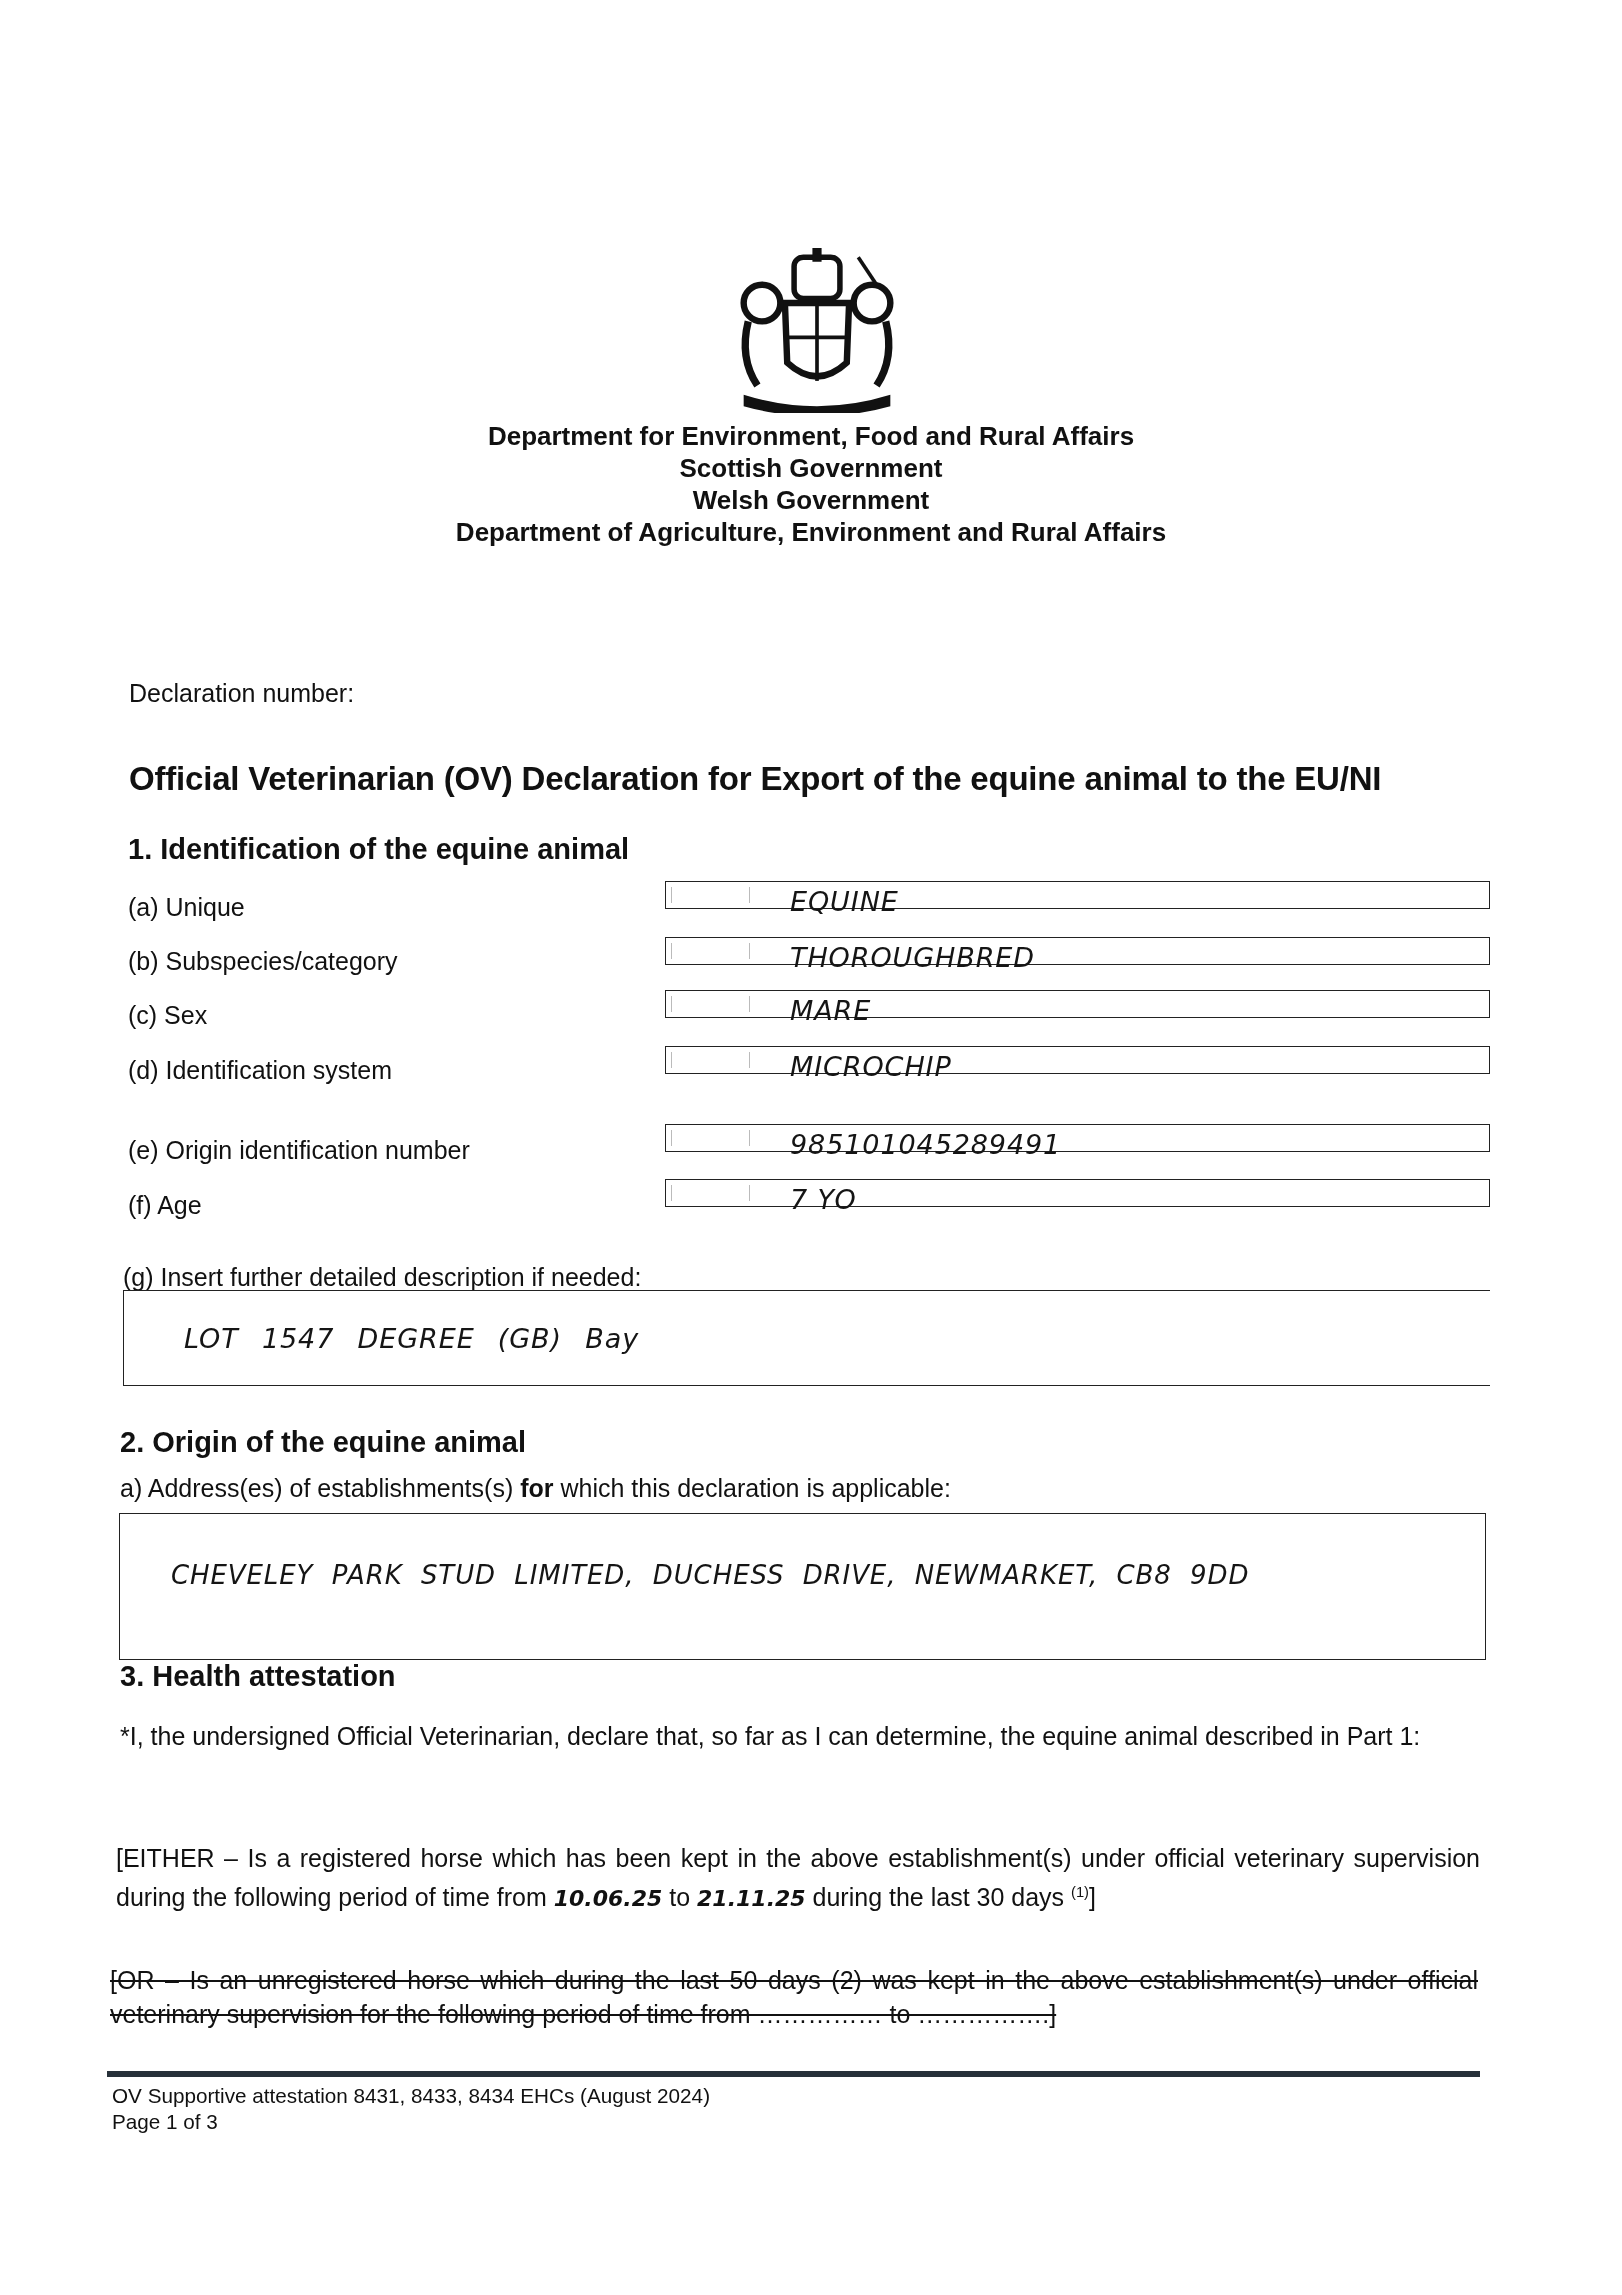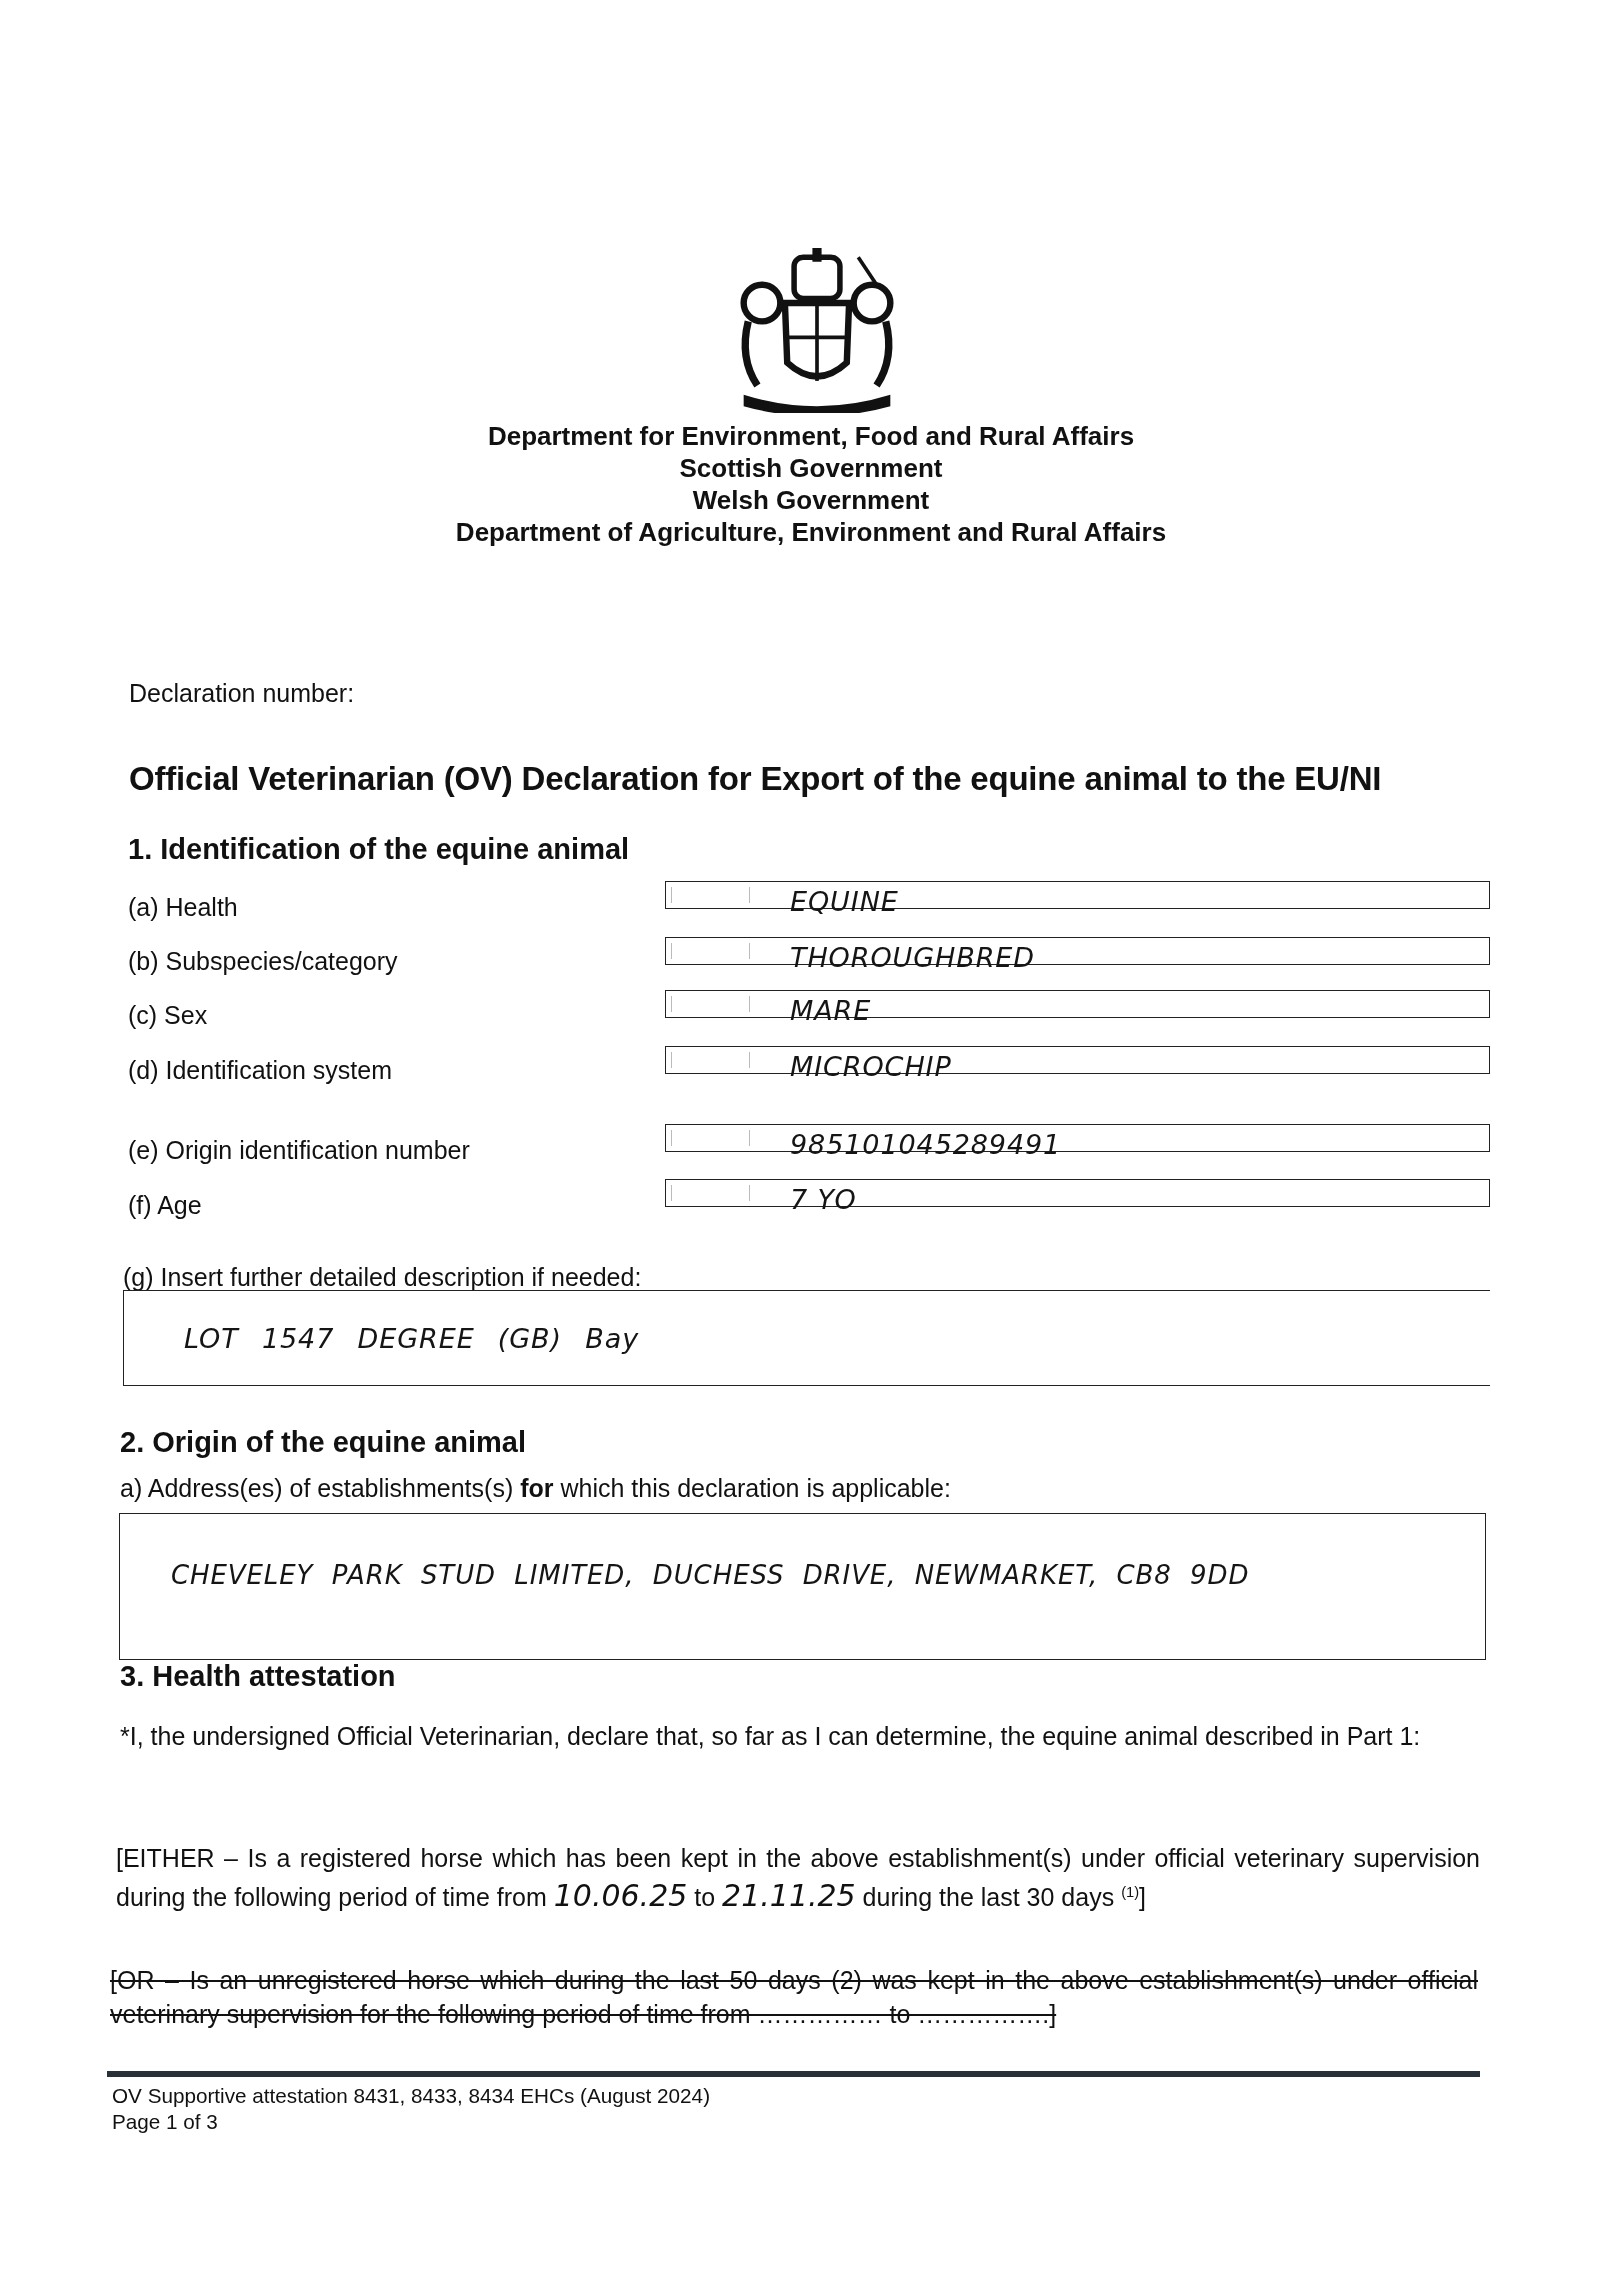--- a/index.html
+++ b/index.html
@@ -16,21 +16,21 @@
   .field-box .tick1 { position:absolute; left:4.6px; top:4.6px; bottom:4.6px; border-left:0.9px solid #bbb; }
   .field-box .tick2 { position:absolute; left:83px; top:4.6px; bottom:4.6px; border-left:0.9px solid #bbb; }
   .hand { font-family:"DejaVu Sans", sans-serif; font-style:oblique; font-size:27px; letter-spacing:0.9px; color:#151515; position:absolute; left:124px; top:3.7px; }
   .desc-box { left:123px; top:1290px; width:1367px; height:96px; border-top:1.8px solid #222; border-bottom:1.8px solid #222; border-left:1.8px solid #222; box-sizing:border-box; }
   .addr-box { left:119px; top:1513px; width:1367px; height:147px; border:1.8px solid #222; box-sizing:border-box; }
   .para { font-size:25px; line-height:34px; }
   .strike { text-decoration:line-through; text-decoration-thickness:1.8px; }
   .footer-rule { left:107px; top:2071px; width:1373px; height:6.4px; background:#27313a; }
   .footer { left:112px; font-size:20.7px; line-height:26px; }
   sup { font-size:14.7px; }
-  .hw-inline { font-family:"DejaVu Sans", sans-serif; font-style:oblique; font-size:30px; }
+  .hw-inline { font-family:"DejaVu Sans", sans-serif; font-style:oblique; font-size:22px;font-weight:bold; }
 </style>
 </head>
 <body>
 
 <div class="abs crest">
   <svg width="184" height="165" viewBox="0 0 400 360">
     <rect x="150" y="20" width="100" height="90" rx="20" fill="none" stroke="#111" stroke-width="12"></rect>
     <rect x="190" y="0" width="20" height="30" fill="#111"></rect>
     <path d="M130 120 L270 120 L265 250 Q200 310 135 250 Z" fill="none" stroke="#111" stroke-width="14"></path>
     <line x1="200" y1="120" x2="200" y2="290" stroke="#111" stroke-width="8"></line>
@@ -48,21 +48,21 @@
 <div class="abs dept" style="top:452px;">Scottish Government</div>
 <div class="abs dept" style="top:484px;">Welsh Government</div>
 <div class="abs dept" style="top:516px;">Department of Agriculture, Environment and Rural Affairs</div>
 
 <div class="abs label" style="left:129px; top:679px;">Declaration number:</div>
 
 <div class="abs h-title">Official Veterinarian (OV) Declaration for Export of the equine animal to the EU/NI</div>
 
 <div class="abs h-sec" style="left:128px; top:833px;">1. Identification of the equine animal</div>
 
-<div class="abs field-label" style="top:893px;">(a) Health</div>
+<div class="abs field-label" style="top:893px;">(a) Unique</div>
 <div class="abs field-box" style="top:881px;">
   <span class="tick1"></span>
     <span class="tick2"></span>
   <span class="hand">EQUINE</span>
 </div>
 
 <div class="abs field-label" style="top:947px;">(b) Subspecies/category</div>
 <div class="abs field-box" style="top:937px;">
   <span class="tick1"></span>
     <span class="tick2"></span>

